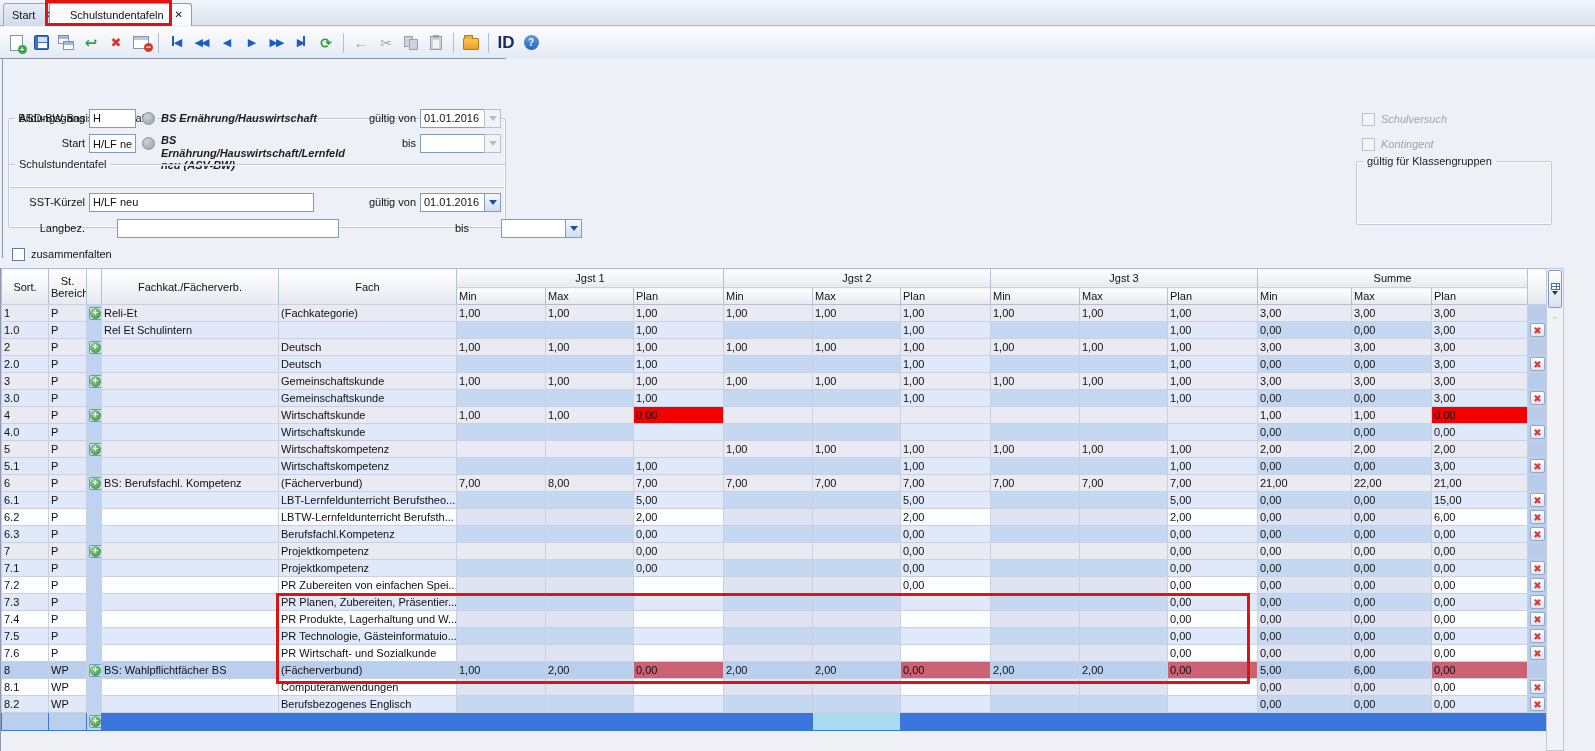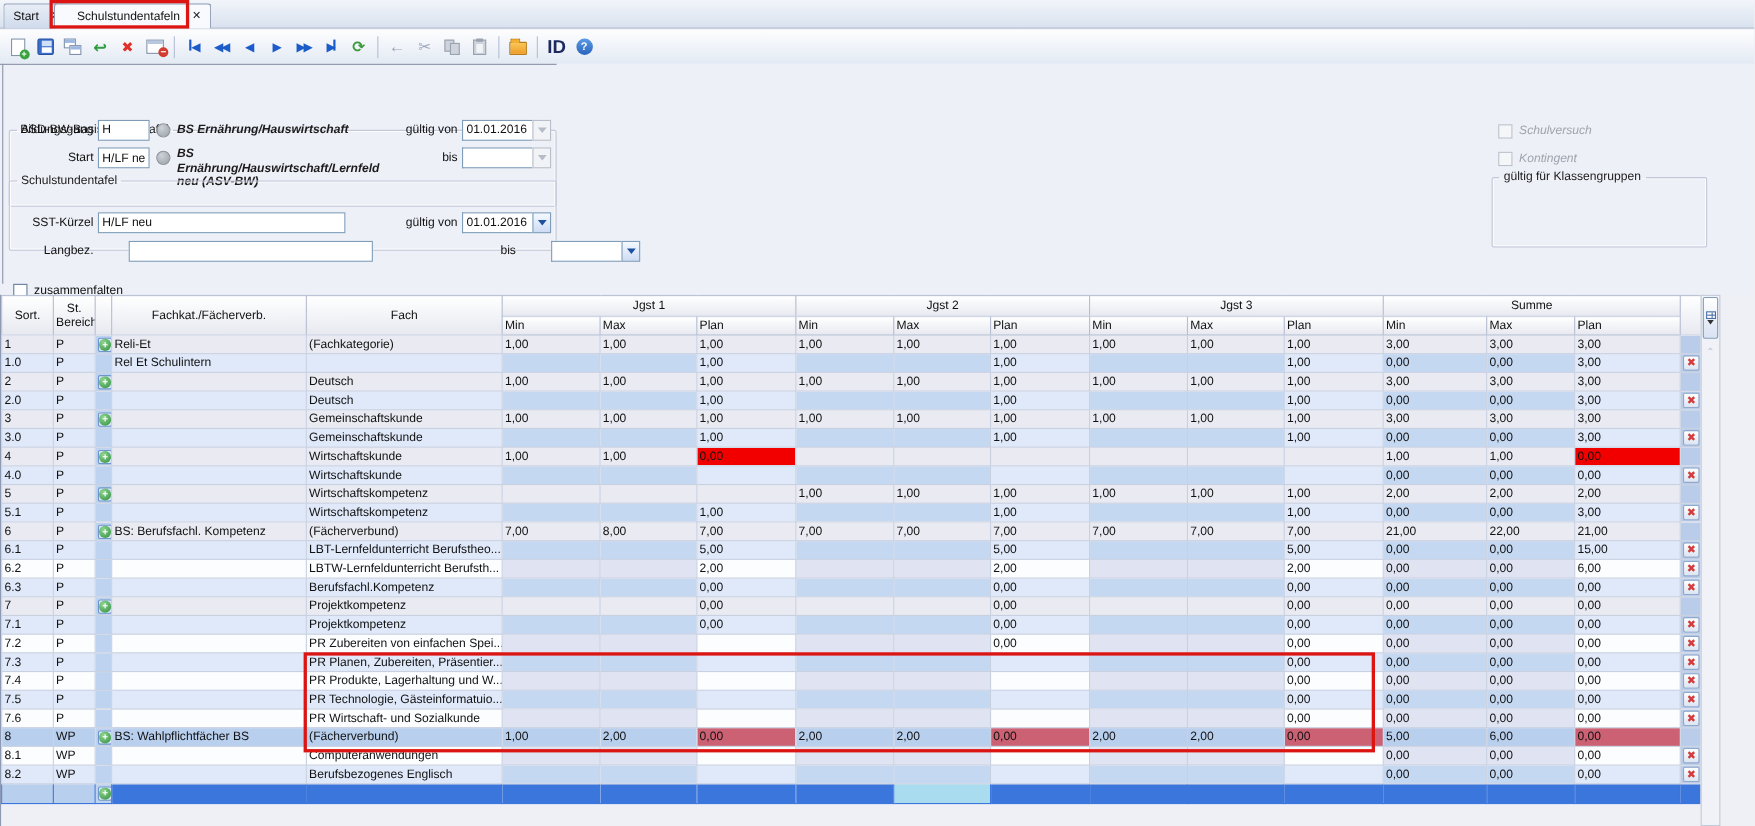--- a/index.html
+++ b/index.html
@@ -265,21 +265,21 @@
     <input class="tinput" style="width: 222px; margin-left: 4px;" value="">
     <span class="flabel" style="width:102px;">bis</span>
     <span class="combo" style="margin-left:4px;">
       <input class="tinput" style="width: 64px;" value="">
       <span class="cbtn">
           <span class="tri"></span>
         </span>
     </span>
   </div>
 
-  <div class="frow" style="left:12px; top:178px; height:16px;">
+  <div class="frow" style="left:12px; top:168px; height:16px;">
     <span class="chk"></span>
     <span class="chklabel">zusammenfalten</span>
   </div>
 
   <div class="frow" style="left:1362px; top:33px; height:16px;">
     <span class="chk disabled"></span>
     <span class="chklabel disabled">Schulversuch</span>
   </div>
   <div class="frow" style="left:1362px; top:58px; height:16px;">
     <span class="chk disabled"></span>

